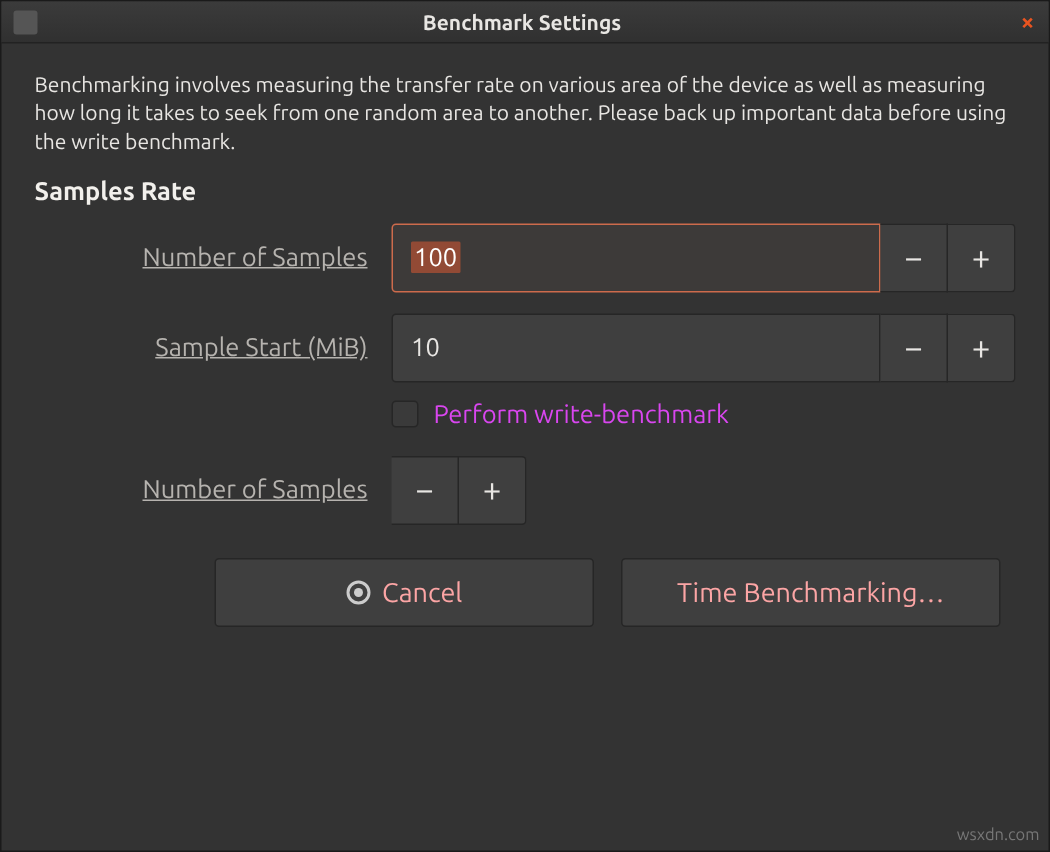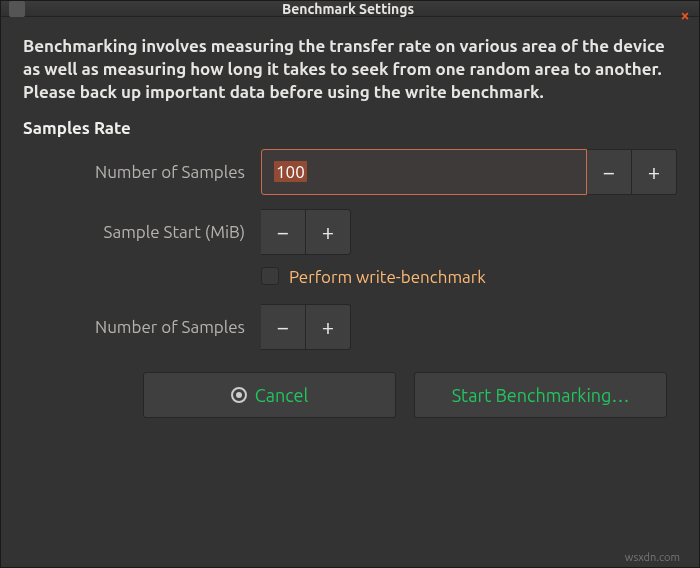--- a/index.html
+++ b/index.html
@@ -13,25 +13,25 @@
     overflow: hidden;
   }
   .window {
     background: #333333;
     width: 700px;
     height: 568px;
     position: relative;
     border: 1px solid #1a1a1a;
   }
   .titlebar {
-    height: 16px;
+    height: 28px;
     background: linear-gradient(#3b3b3b,#303030);
     border-bottom: 1px solid #222;
     display: flex;
-    align-items: flex-start;
+    align-items: center;
     position: relative;
   }
   .titlebar .title {
     flex: 1;
     text-align: center;
     color: #e8e6e3;
     font-weight: bold;
     font-size: 14px;
   }
   .titlebar .left-icon {
@@ -46,46 +46,45 @@
     color: #e95420;
     font-weight: bold;
     font-size: 16px;
     cursor: pointer;
   }
   .content {
     padding: 18px 22px 16px 22px;
     color: #e4e1dd;
   }
   .description {
-    font-size: 17px;
+    font-size: 14px;
     color: #e8e6e3;
     line-height: 1.35;
     margin-bottom: 14px;
-    font-weight: bold;
   }
   .section-title {
     font-weight: bold;
     font-size: 17px;
     color: #f2f0ec;
     margin-bottom: 12px;
     margin-top: 6px;
   }
   .form-row {
     display: flex;
     align-items: stretch;
     margin-bottom: 14px;
     height: 46px;
   }
   .form-label {
     width: 238px;
     text-align: right;
     padding-right: 16px;
     color: #b6b3af;
     font-size: 17px;
-    display:flex; align-items:center; justify-content:flex-end;
+    display:flex; align-items:center; justify-content:flex-end;text-decoration:underline;
   }
   .spin-wrap {
     flex: 1;
     display: flex;
   }
   .spin-input {
     flex: 1;
     background: #3f3f3f;
     border: 1px solid #262626;
     color: #e8e6e3;
@@ -117,21 +116,21 @@
     display:flex; align-items:center; justify-content:center;
     cursor: pointer;
   }
   .spin-btn.plus { border-radius: 0 3px 3px 0; }
   .checkbox-row {
     display: flex;
     align-items: center;
     margin-left: 238px;
     margin-top: -2px;
     margin-bottom: 18px;
-    color: #fdba74;
+    color: #d946ef;
     font-size: 17px;
     gap: 10px;
   }
   .checkbox-box {
     width: 18px; height: 18px;
     background: #3a3a3a;
     border: 1px solid #262626;
     border-radius: 3px;
   }
   .button-row {
@@ -140,38 +139,38 @@
     margin-top: 22px;
     padding-left: 120px;
     padding-right: 10px;
   }
   .dlg-button {
     flex: 1;
     height: 46px;
     background: #3f3f3f;
     border: 1px solid #262626;
     border-radius: 3px;
-    color: #22c55e;
+    color: #fca5a5;
     font-size: 18px;
     display:flex; align-items:center; justify-content:center;
     cursor: pointer;
     gap: 8px;
   }
   .cancel-icon {
     width: 16px; height: 16px;
     border: 2px solid #ccc;
     border-radius: 50%;
     display:inline-flex; align-items:center; justify-content:center;
     position:relative;
   }
   .cancel-icon::after {
     content:""; width:6px; height:6px; background:#ccc; border-radius:50%;
   }
   .watermark {
-    position:absolute; right:19px; bottom:4px;
+    position:absolute; right:6px; bottom:4px;
     font-size:11px; color:#777;
   }
 </style>
 </head>
 <body>
 
 <div class="window">
 
   <div class="titlebar">
     <div class="left-icon"></div>
@@ -198,20 +197,23 @@
           </div>
         <div class="spin-btn plus">
             <span>+</span>
           </div>
       </div>
     </div>
 
     <div class="form-row">
       <div class="form-label">Sample Start (MiB)</div>
       <div class="spin-wrap">
+        <div class="spin-input pseudo-input">
+          <span>10</span>
+        </div>
         <div class="spin-btn">
             <span>−</span>
           </div>
         <div class="spin-btn plus">
             <span>+</span>
           </div>
       </div>
     </div>
 
     <div class="checkbox-row">
@@ -231,20 +233,20 @@
           </div>
       </div>
     </div>
 
     <div class="button-row">
       <div class="dlg-button">
         <span class="cancel-icon"></span>
         <span>Cancel</span>
       </div>
       <div class="dlg-button">
-        <span>Start Benchmarking…</span>
+        <span>Time Benchmarking…</span>
       </div>
     </div>
 
   </div>
 
   <div class="watermark">wsxdn.com</div>
 </div>
 
 </body></html>

